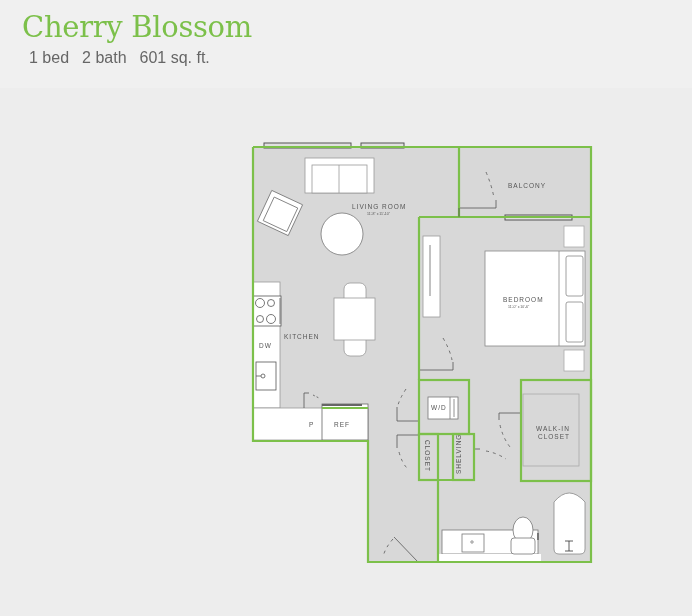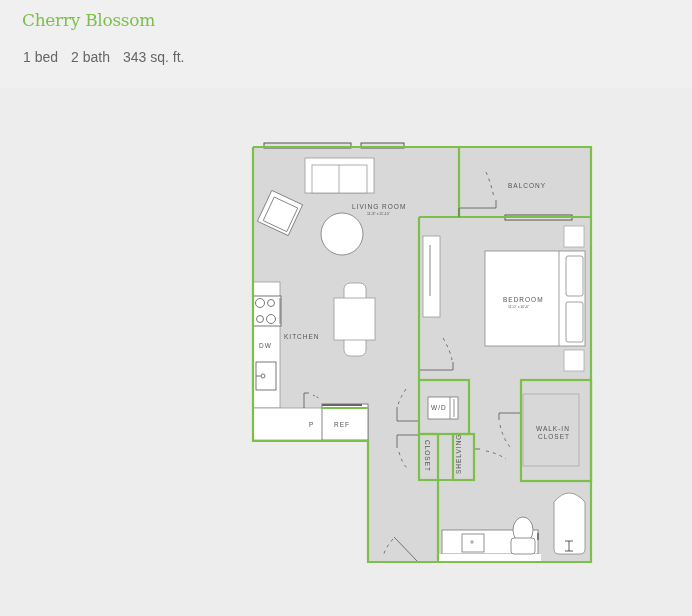--- a/index.html
+++ b/index.html
@@ -9,41 +9,41 @@
     font-family: "Liberation Sans", sans-serif;
     position: relative;
   }
   .header {
     position: absolute; left: 0; top: 0; width: 692px; height: 88px;
     background: #f0f0f0;
   }
   .title {
     position: absolute; left: 22px; top: 10px;
     font-family: "DejaVu Serif", "Liberation Serif", serif;
-    font-size: 17px; color: #7cc04a; letter-spacing: -0.3px;
+    font-size: 29px; color: #7cc04a; letter-spacing: -0.3px;
   }
   .specs {
-    position: absolute; left: 23px; top: 49px;
-    font-size: 14px; color: #666; display: flex; gap: 13px;
+    position: absolute; left: 29px; top: 49px;
+    font-size: 16px; color: #666; display: flex; gap: 13px;
   }
   .plan-area {
     position: absolute; left: 0; top: 88px; width: 692px; height: 528px;
     background: #ededed;
   }
   svg text { font-family: "Liberation Sans", sans-serif; }
 </style>
 </head>
 <body>
 
 <div class="header">
   <div class="title">Cherry Blossom</div>
   <div class="specs">
     <span>1 bed</span>
     <span>2 bath</span>
-    <span>343 sq. ft.</span>
+    <span>601 sq. ft.</span>
   </div>
 </div>
 
 <div class="plan-area"></div>
 
 <svg width="692" height="616" viewBox="0 0 692 616" style="position:absolute;left:0;top:0;">
 
   <g fill="#d8d8d8">
     <rect x="253" y="147" width="338" height="294"></rect>
     <rect x="368" y="380" width="223" height="183"></rect>

